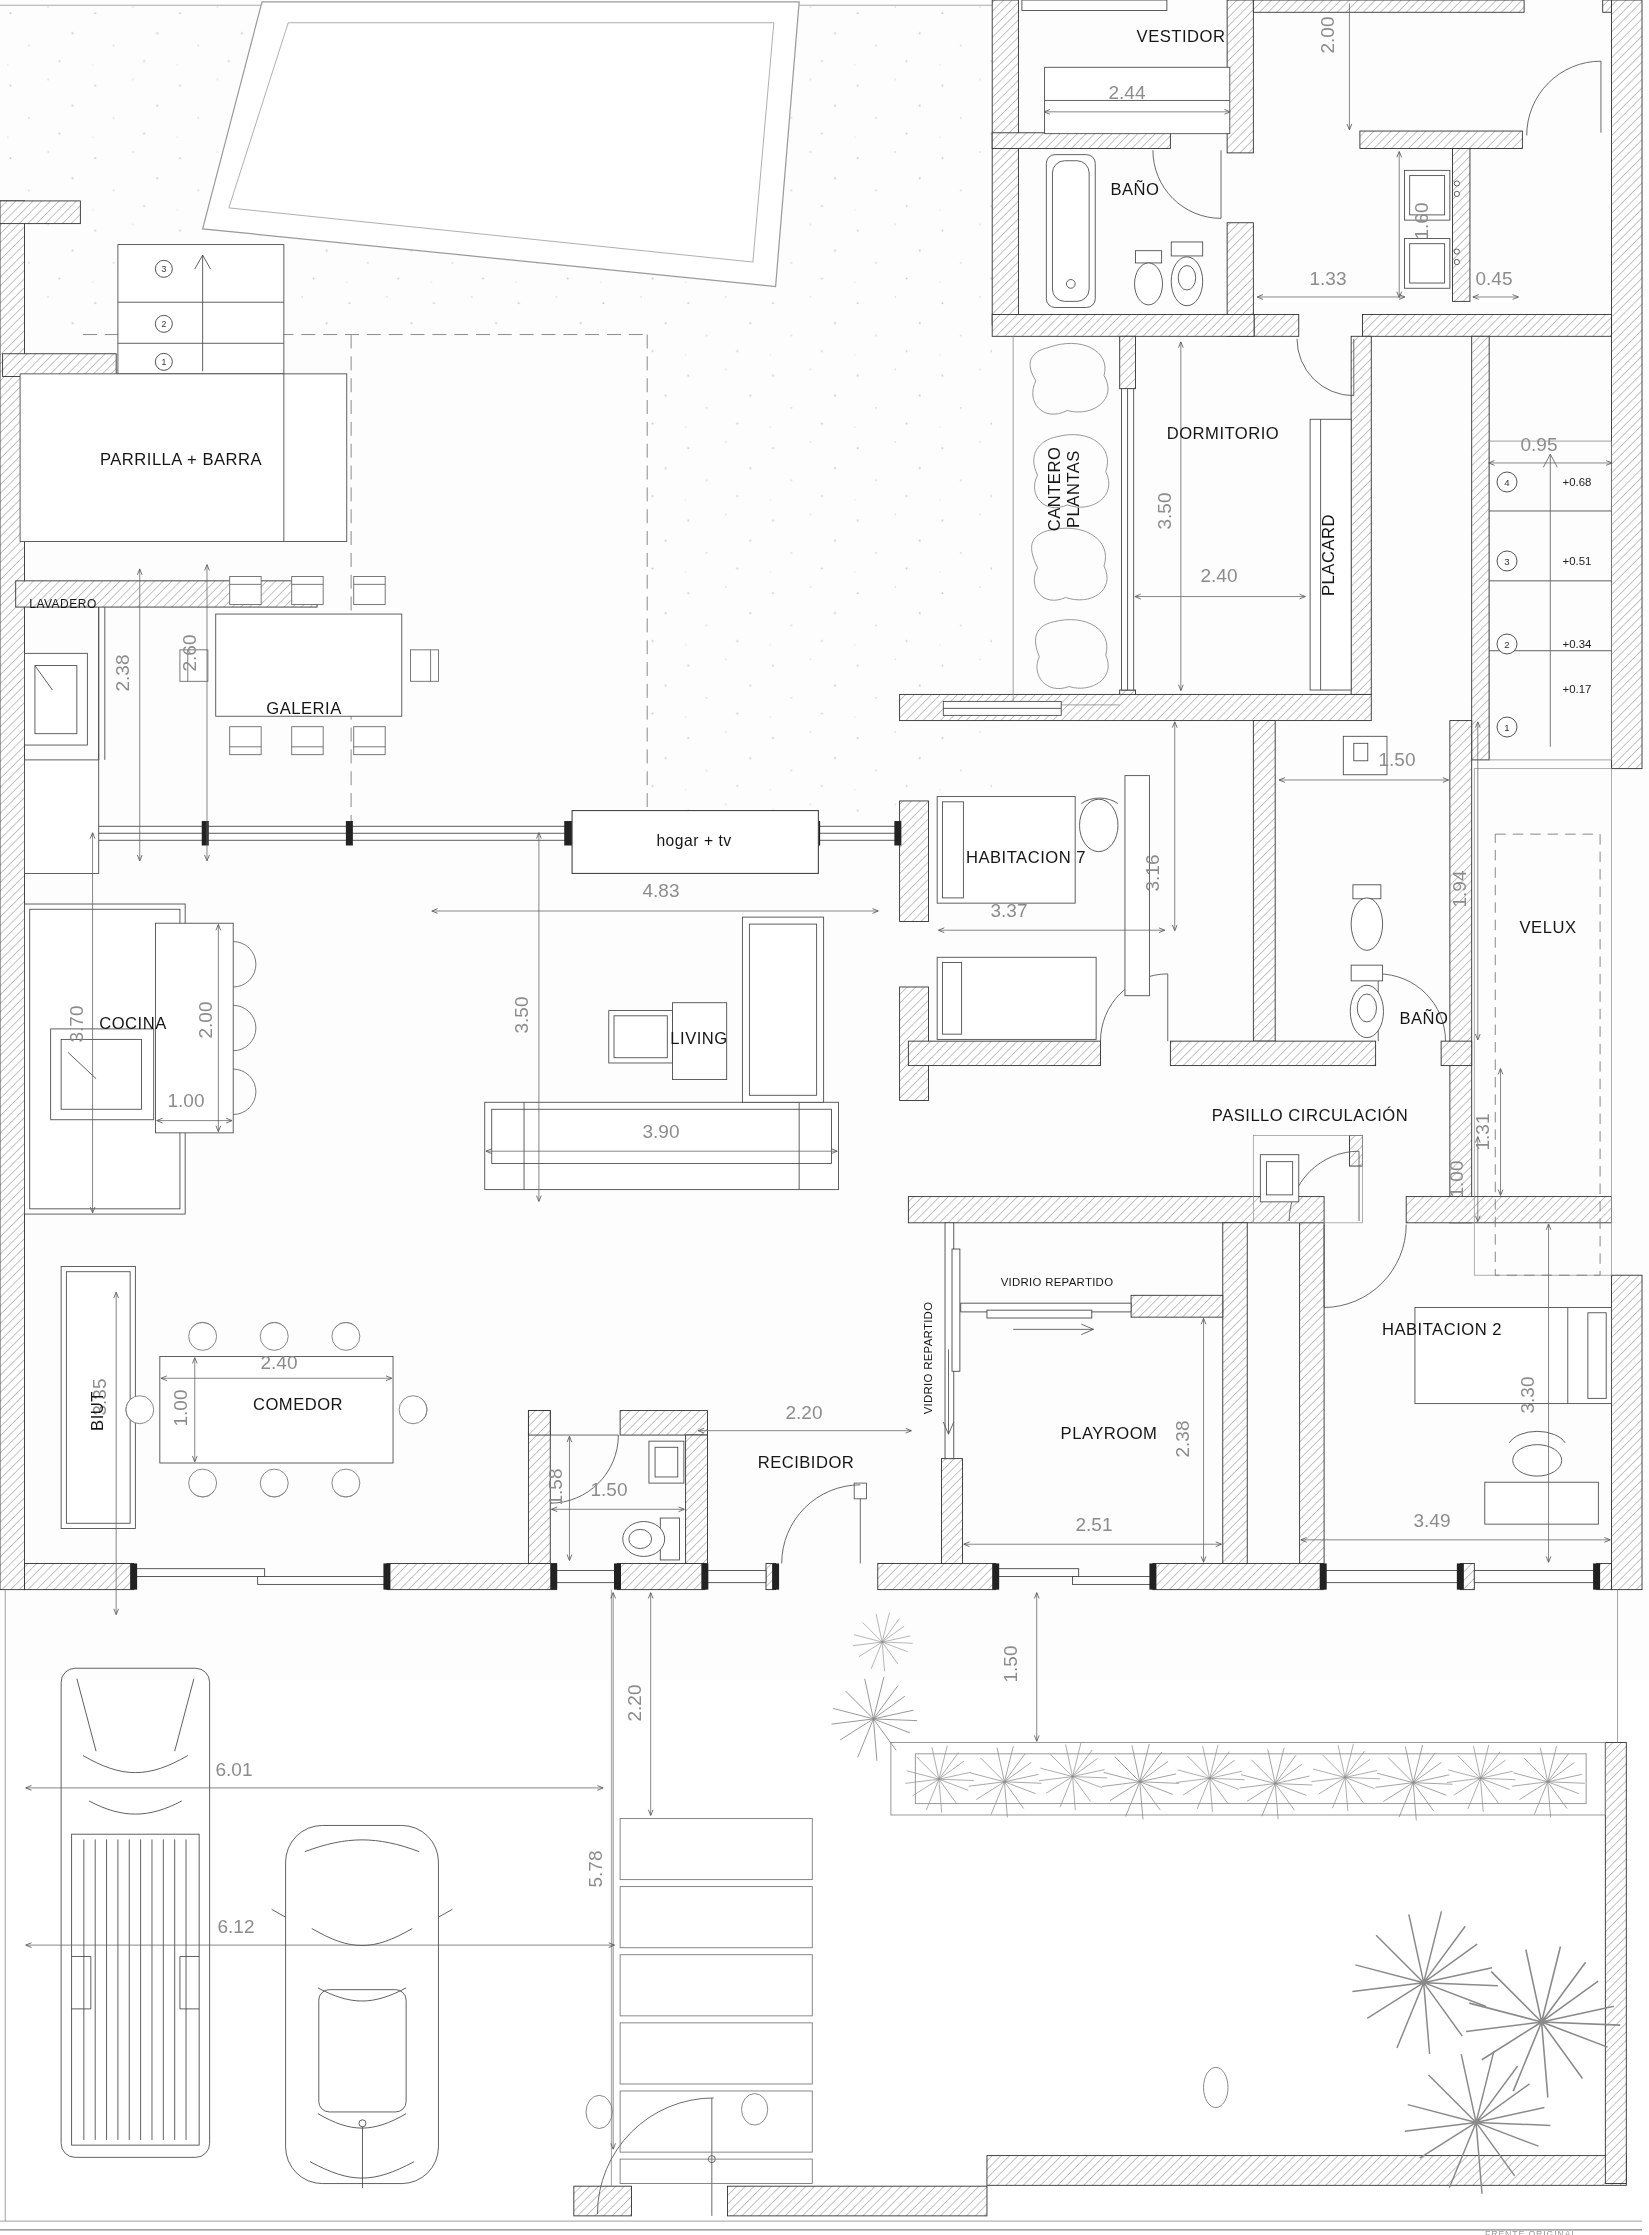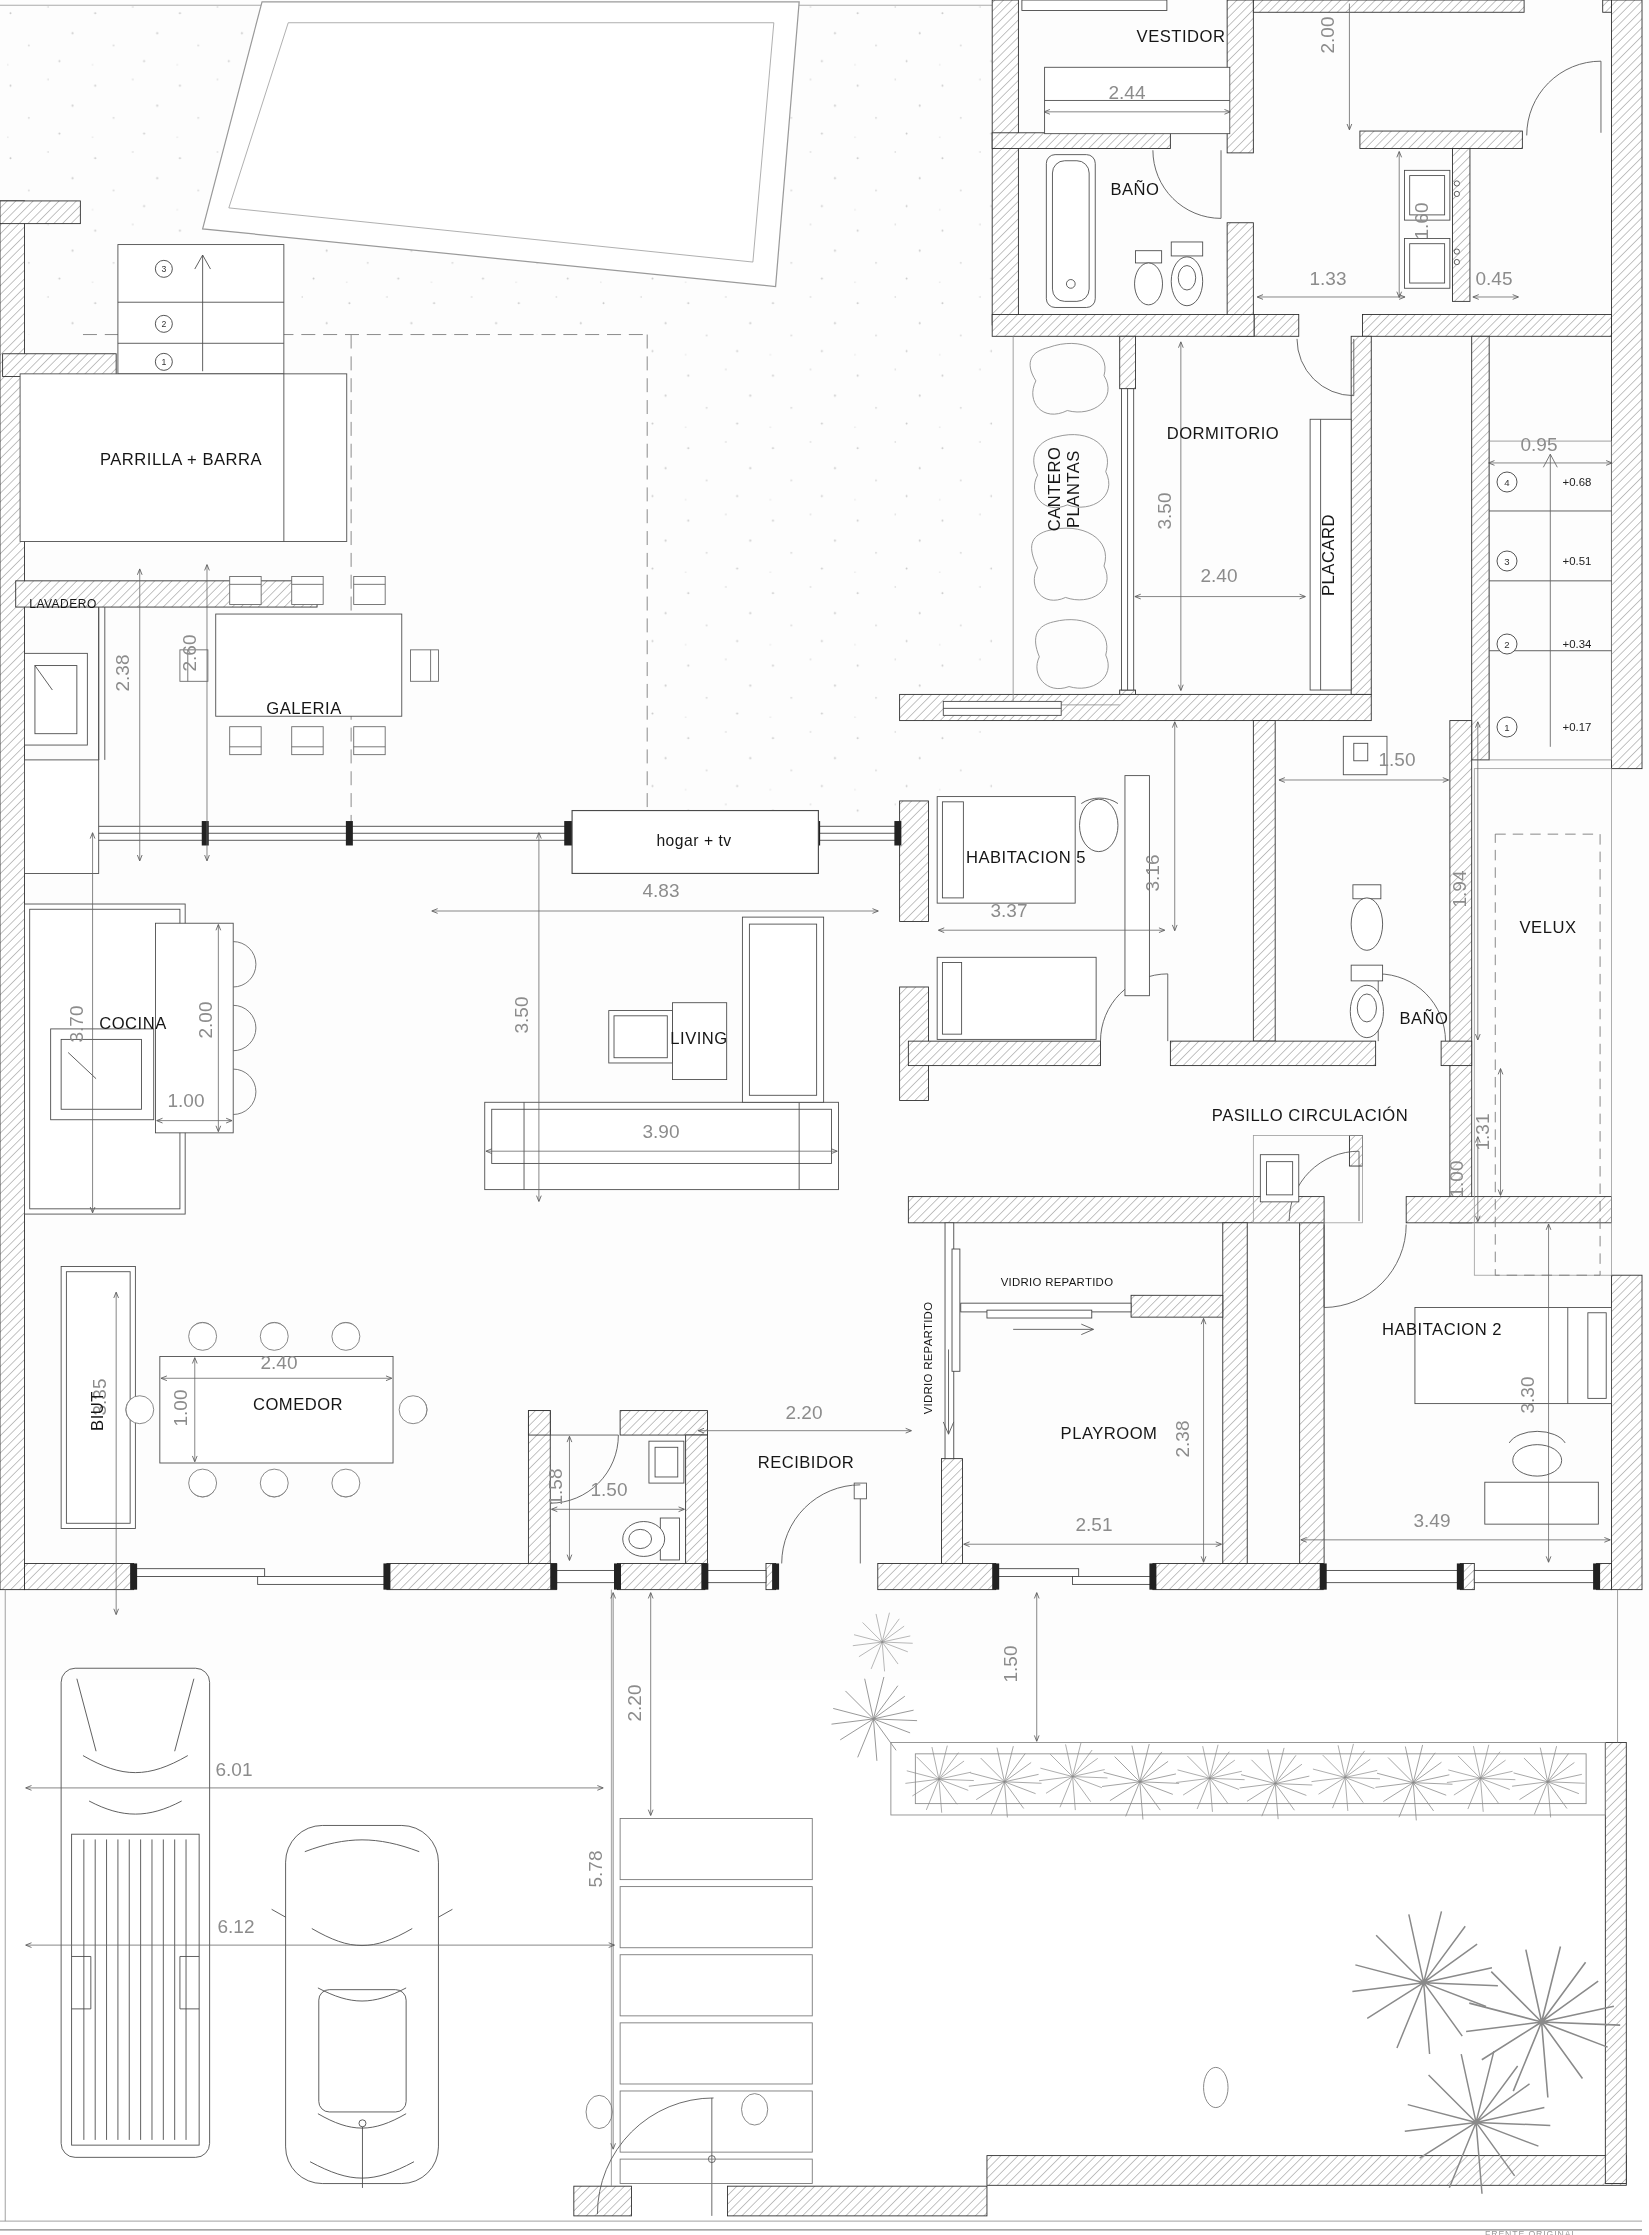--- a/index.html
+++ b/index.html
@@ -546,21 +546,21 @@
 <div class="lbl rot" style="left:1064px;top:489px;">
   <div class="multi">
         <span>CANTERO</span>
         <span>PLANTAS</span>
       </div>
 </div>
 <div class="lbl" style="left:181px;top:460px;">PARRILLA + BARRA</div>
 <div class="lbl tiny" style="left:63px;top:604px;">LAVADERO</div>
 <div class="lbl" style="left:304px;top:709px;">GALERIA</div>
 <div class="lbl" style="left:694px;top:841px;font-size:15.7px;">hogar + tv</div>
-<div class="lbl" style="left:1026px;top:858px;">HABITACION 5</div>
+<div class="lbl" style="left:1026px;top:858px;">HABITACION 7</div>
 <div class="lbl" style="left:1424px;top:1019px;">BAÑO</div>
 <div class="lbl" style="left:1548px;top:928px;">VELUX</div>
 <div class="lbl" style="left:133px;top:1024px;">COCINA</div>
 <div class="lbl" style="left:699px;top:1039px;">LIVING</div>
 <div class="lbl" style="left:1310px;top:1116px;">PASILLO CIRCULACIÓN</div>
 <div class="lbl rot" style="left:98px;top:1411px;">BIUT</div>
 <div class="lbl" style="left:298px;top:1405px;">COMEDOR</div>
 <div class="lbl" style="left:806px;top:1463px;">RECIBIDOR</div>
 <div class="lbl" style="left:1109px;top:1434px;">PLAYROOM</div>
 <div class="lbl" style="left:1442px;top:1330px;">HABITACION 2</div>
@@ -609,18 +609,18 @@
 <div class="circ sm" style="left:164px;top:324px;">2</div>
 <div class="circ sm" style="left:164px;top:362px;">1</div>
 
 <div class="circ" style="left:1507px;top:482px;">4</div>
 <div class="circ" style="left:1507px;top:561px;">3</div>
 <div class="circ" style="left:1507px;top:644px;">2</div>
 <div class="circ" style="left:1507px;top:727px;">1</div>
 <div class="lvl" style="left:1577px;top:482px;">+0.68</div>
 <div class="lvl" style="left:1577px;top:561px;">+0.51</div>
 <div class="lvl" style="left:1577px;top:644px;">+0.34</div>
-<div class="lvl" style="left:1577px;top:727px;">+0.17</div>
+<div class="lvl" style="left:1577px;top:689px;">+0.17</div>
 
 <div class="footer" style="left:1485px;top:2229px;">FRENTE ORIGINAL</div>
 
 </div>
 
 
 </body></html>

